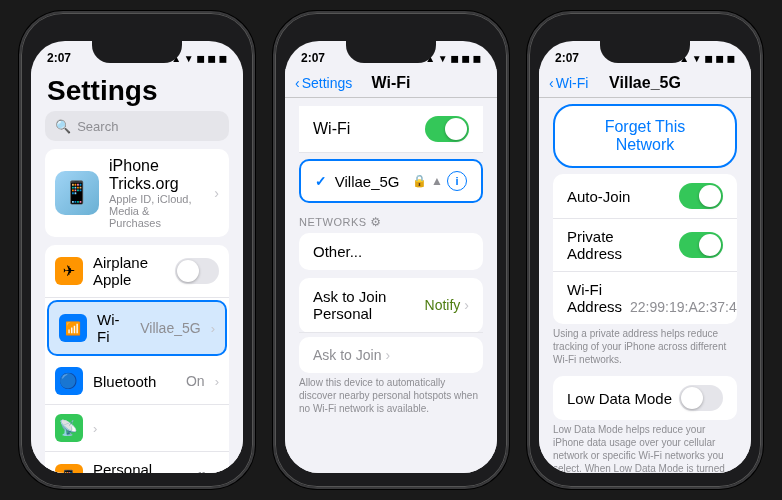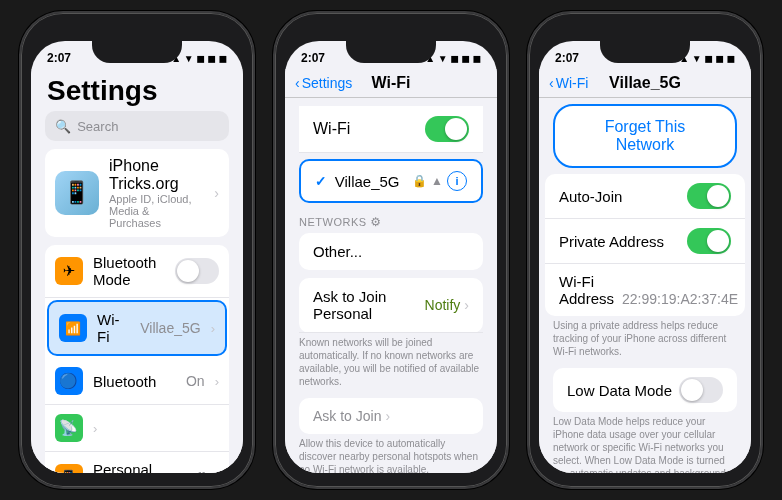--- a/index.html
+++ b/index.html
@@ -232,21 +232,21 @@
       background: #fff;
       border: 2px solid #007aff;
       border-radius: 20px;
       padding: 12px 26px;
       font-size: 16px;
       color: #007aff;
       text-align: center;
       font-weight: 400;
     }
     .detail-group {
-      margin: 0 6px 0;
+      margin: 0 14px 0;
       background: #fff;
       border-radius: 10px;
       overflow: hidden;
     }
     .detail-row {
       display: flex;
       align-items: center;
       padding: 9px 14px;
       border-bottom: 0.5px solid #e5e5ea;
       gap: 8px;
@@ -285,21 +285,21 @@
             <div class="apple-id-name">iPhone Tricks.org</div>
             <div class="apple-id-sub">Apple ID, iCloud, Media &amp; Purchases</div>
           </div>
           <span class="chevron">›</span>
         </div>
 
         <div class="settings-group">
 
           <div class="settings-row">
             <div class="row-icon" style="background:#ff9500;">✈</div>
-            <span class="row-label">Bluetooth Mode</span>
+            <span class="row-label">Airplane Apple</span>
             <div class="toggle-off"></div>
           </div>
 
           <div class="settings-row highlighted">
             <div class="row-icon" style="background:#007aff; font-size:13px;">📶</div>
             <span class="row-label">Wi-Fi</span>
             <span class="row-value">Villae_5G</span>
             <span class="row-chevron">›</span>
           </div>
 
@@ -364,21 +364,20 @@
           <span>Other...</span>
         </div>
 
         <div style="margin: 8px 14px 0; background:#fff; border-radius:10px;">
           <div style="display:flex; align-items:center; padding:10px 14px; border-bottom:0.5px solid #e5e5ea;">
             <span style="flex:1; font-size:15px; color:#000;">Ask to Join Personal</span>
             <span style="font-size:14px; color:#4d7c0f;">Notify</span>
             <span style="color:#c7c7cc; font-size:14px; margin-left:4px;">›</span>
           </div>
         </div>
-        <div style="font-size:10px; color:#8e8e93; padding:3px 14px 6px; line-height:1.3;">Known networks will be joined automatically. If no known networks are available, you will be notified of available networks.</div>
 
         <div style="margin: 4px 14px 0; background:#fff; border-radius:10px;">
           <div style="display:flex; align-items:center; padding:10px 14px;">
             <span style="font-size:14px; color:#8e8e93;">Ask to Join</span>
             <span style="color:#c7c7cc; font-size:14px; margin-left:4px;">›</span>
           </div>
         </div>
         <div style="font-size:10px; color:#8e8e93; padding:3px 14px 6px; line-height:1.3;">Allow this device to automatically discover nearby personal hotspots when no Wi-Fi network is available.</div>
 
       </div>

